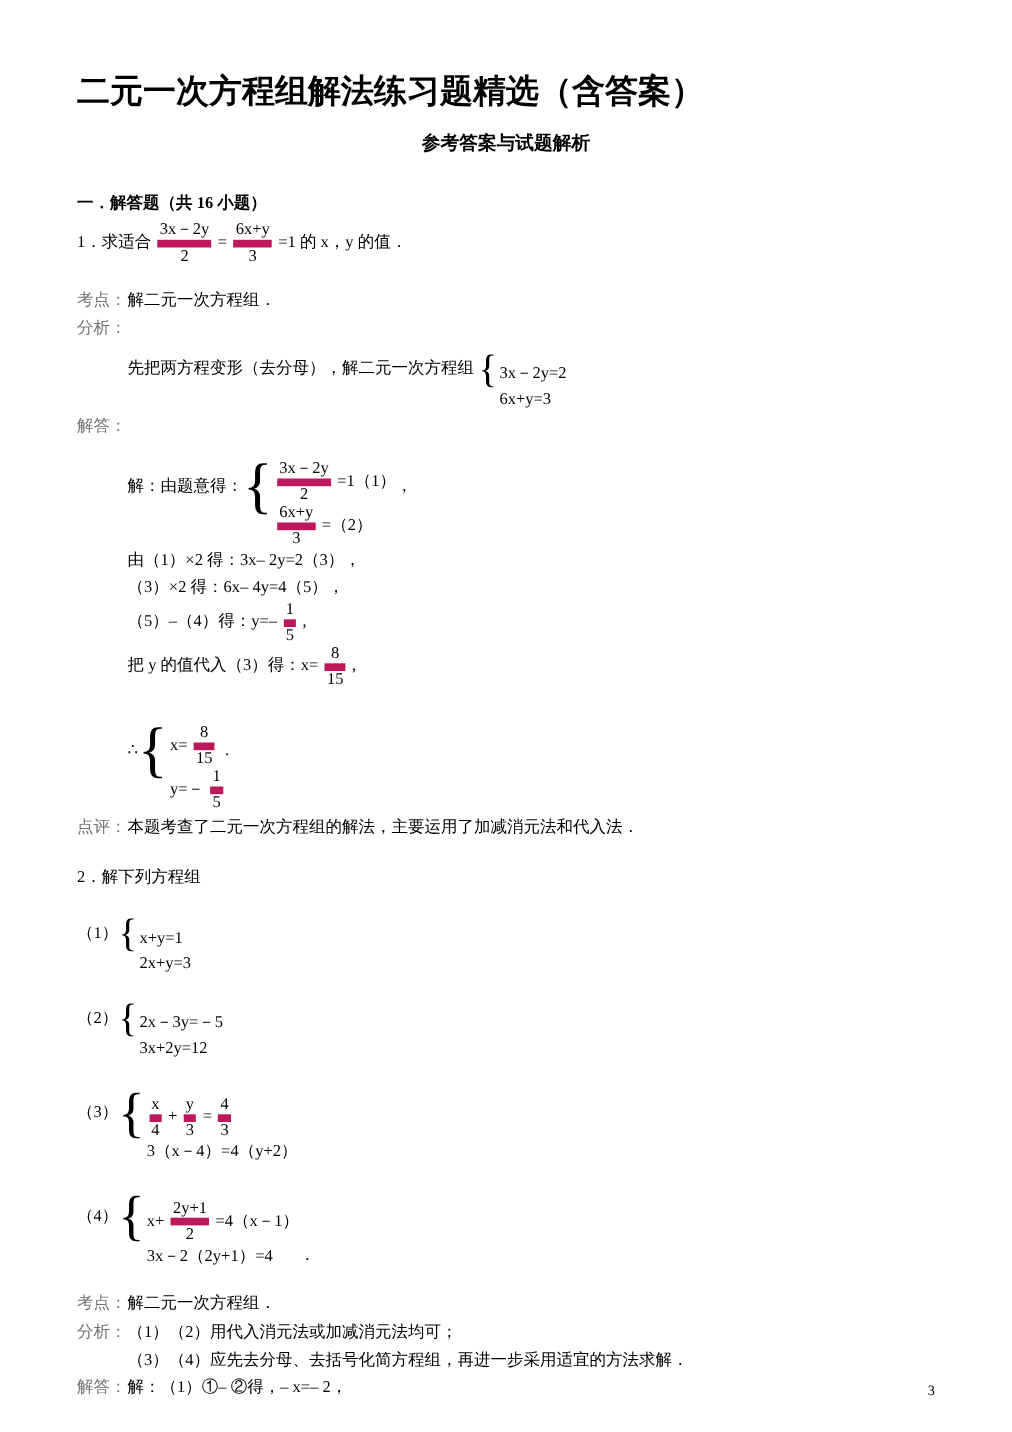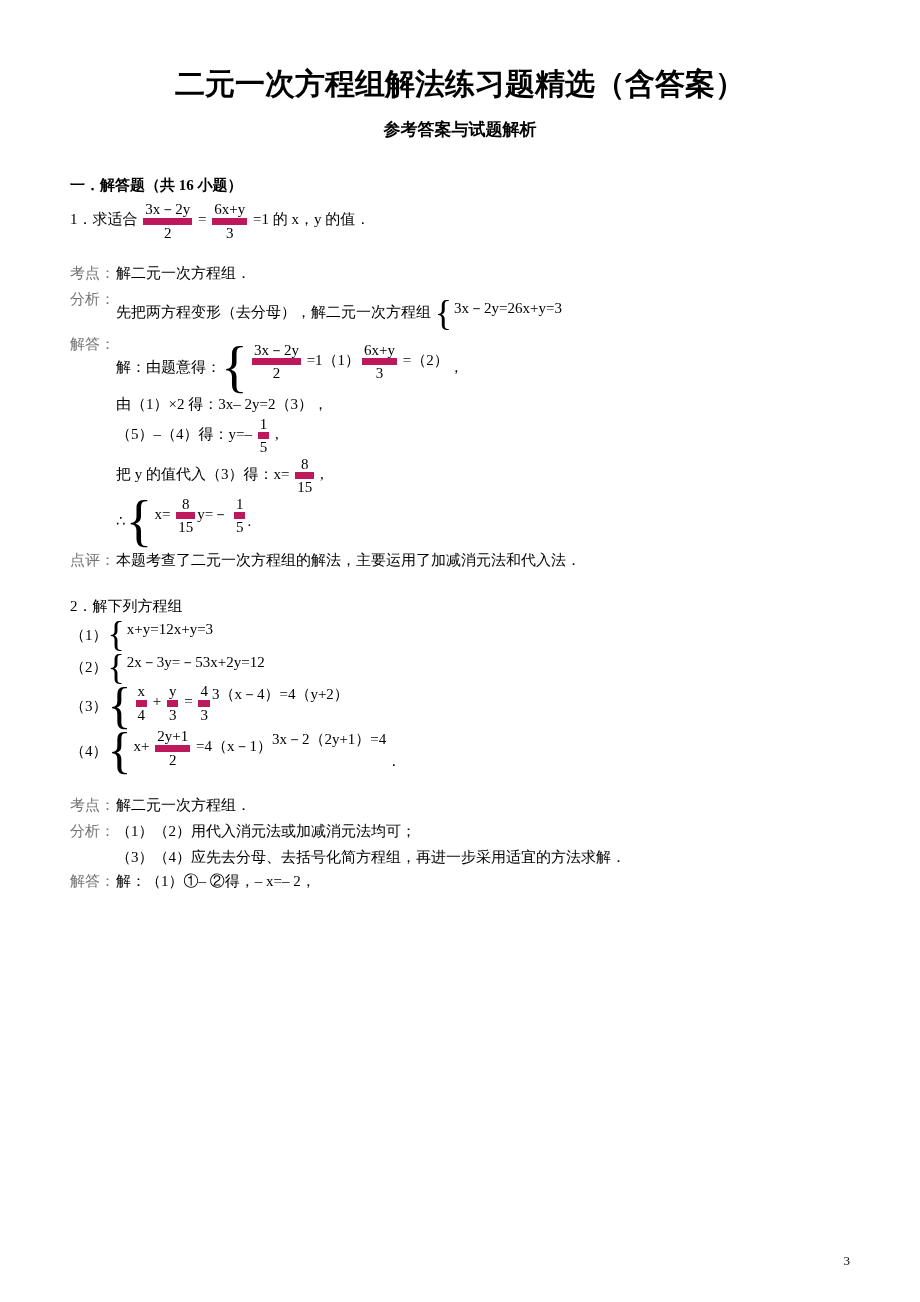--- a/index.html
+++ b/index.html
@@ -11,21 +11,20 @@
     width: 920px;
     margin: 0;
     padding: 60px 70px 30px 70px;
     box-sizing: border-box;
     position: relative;
     min-height: 1302px;
   }
   h1 {
     font-family: "SimHei", "黑体", sans-serif;
     font-weight: bold;
-    text-align: center;
     font-size: 30px;
     margin: 0 0 8px 0;
   }
   h2 {
     font-family: Liberation Serif, serif;
     font-weight: bold;
     text-align: center;
     font-size: 17px;
     margin: 0 0 30px 0;
   }
@@ -70,22 +69,23 @@
     vertical-align: middle;
   }
   .brace-symbol {
     font-size: 36px;
     line-height: 0.9;
     align-self: center;
     margin-right: 2px;
   }
   .brace-body {
     display: flex;
-    flex-direction: row;
+    flex-direction: column;
     justify-content: center;
+    margin-top: 32px;
   }
   .brace-body > div {
     line-height: 1.5;
   }
   .gap { height: 10px; }
   .gap-lg { height: 20px; }
   .page-num {
     position: absolute;
     bottom: 30px;
     right: 70px;
@@ -161,20 +161,21 @@
               <div class="num">6x+y</div>
               <div class="den">3</div>
             </span>
             <span>=（2）</span>
           </div>
         </span>
       </span>
       <span>，</span>
     </div>
     <div>由（1）×2 得：3x– 2y=2（3），</div>
+    <div>（3）×2 得：6x– 4y=4（5），</div>
     <div>
       <span>（5）–（4）得：y=–</span>
       <span class="frac">
         <div class="num">1</div>
         <div class="den">5</div>
       </span>
       <span>,</span>
     </div>
     <div>
       <span>把 y 的值代入（3）得：x=</span>

